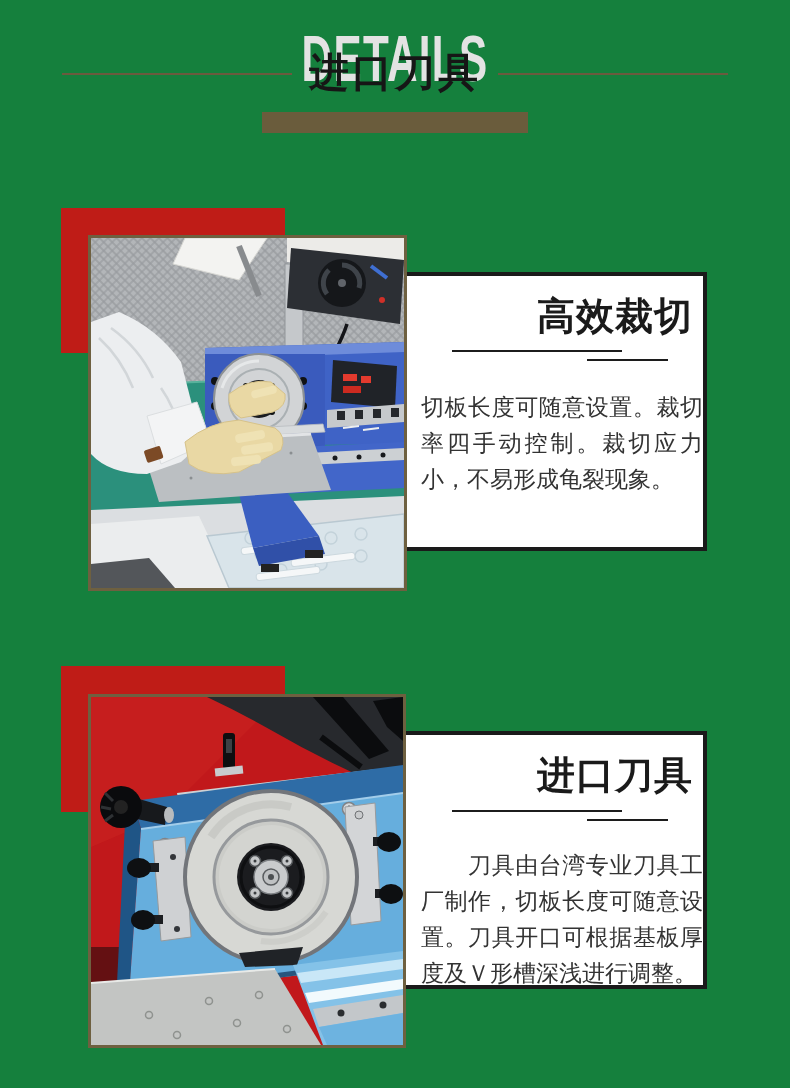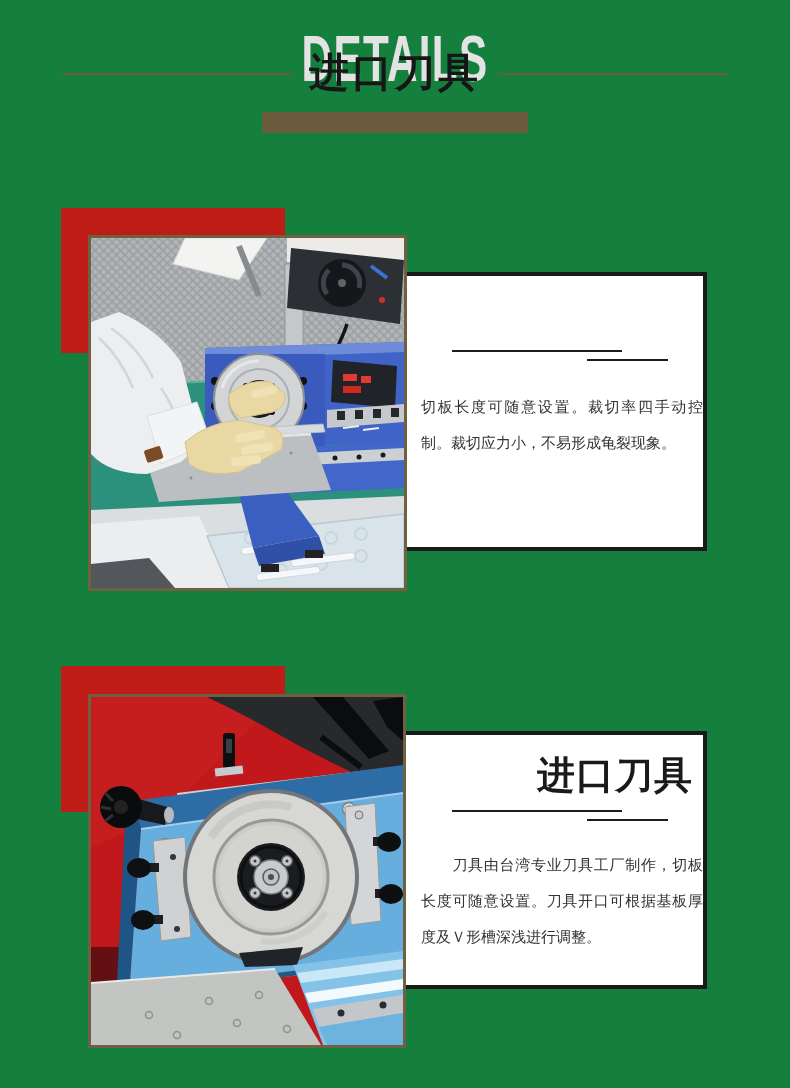--- a/index.html
+++ b/index.html
@@ -36,21 +36,21 @@
   .box-title{
     position:absolute;top:20px;right:10px;font-size:38px;line-height:40px;
     font-weight:bold;color:#1a1a1a;letter-spacing:1px;white-space:nowrap;
   }
   .rule{position:absolute;height:2px;background:#1c1c1c;}
   .rule.a{left:58px;width:170px;}
   .rule.b{left:193px;width:81px;}
   #box1 .rule.a{top:74px;} #box1 .rule.b{top:83px;}
   #box2 .rule.a{top:75px;} #box2 .rule.b{top:84px;}
   .box-body{
-    position:absolute;left:27px;width:282px;font-size:15px;line-height:36px;
+    position:absolute;left:27px;width:282px;font-size:23px;line-height:36px;
     color:#333333;text-align:justify;word-break:break-all;
   }
   #box1 .box-body{top:113px;}
   #box2 .box-body{top:112px;}
   
   .photo{
     position:absolute;left:88px;border:3px solid #6e6040;box-sizing:border-box;
     background:#b3b6b9;z-index:3;overflow:hidden;
   }
   #photo1{top:235px;width:319px;height:356px;}
@@ -64,20 +64,21 @@
 
   <div class="ghost-text">DETAILS</div>
   <div class="main-title">进口刀具</div>
   <div class="head-line left"></div>
   <div class="head-line right"></div>
   <div class="head-bar"></div>
 
   <div class="red-rect" id="red1"></div>
 
   <div class="text-box" id="box1">
+    <div class="box-title">高效裁切</div>
     <div class="rule a"></div>
     <div class="rule b"></div>
     <div class="box-body">切板长度可随意设置。裁切率四手动控制。裁切应力小，不易形成龟裂现象。</div>
   </div>
 
   <div class="photo" id="photo1">
     <svg viewBox="0 0 313 350" preserveAspectRatio="none">
       <defs>
         <pattern id="mesh1" width="12" height="12" patternUnits="userSpaceOnUse" patternTransform="rotate(45)">
           <rect width="12" height="12" fill="#b3b6b9"></rect>

